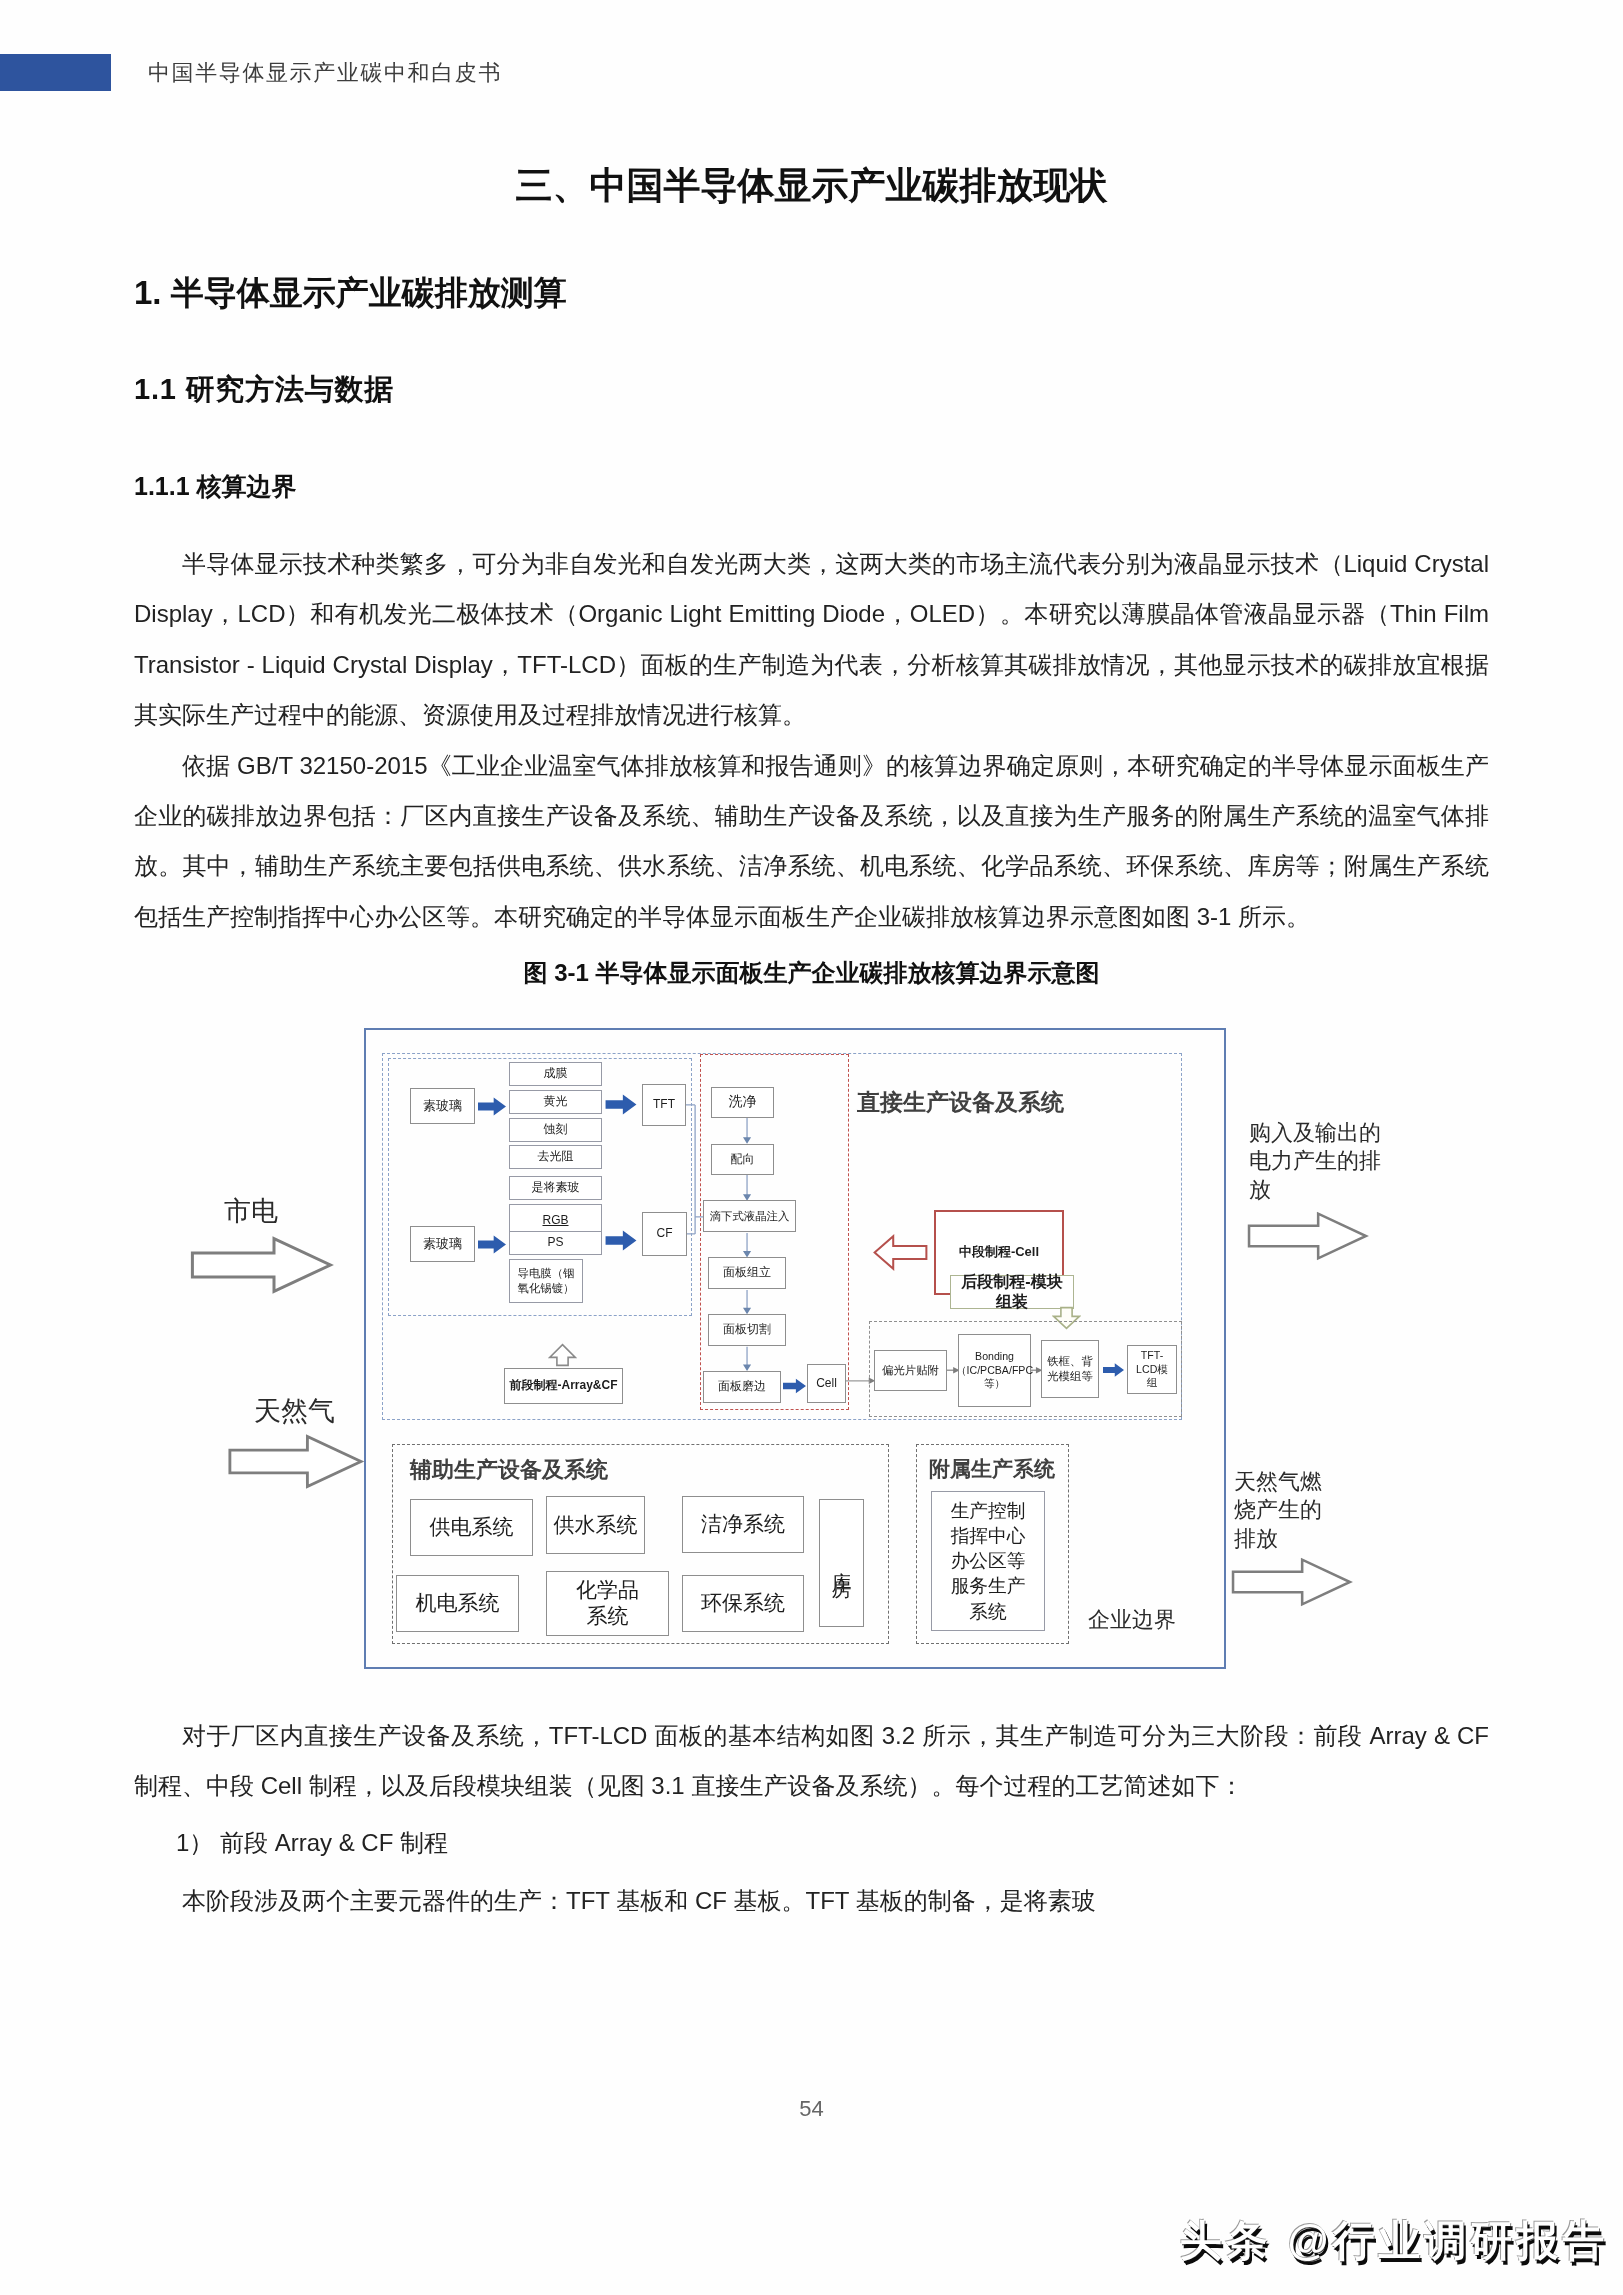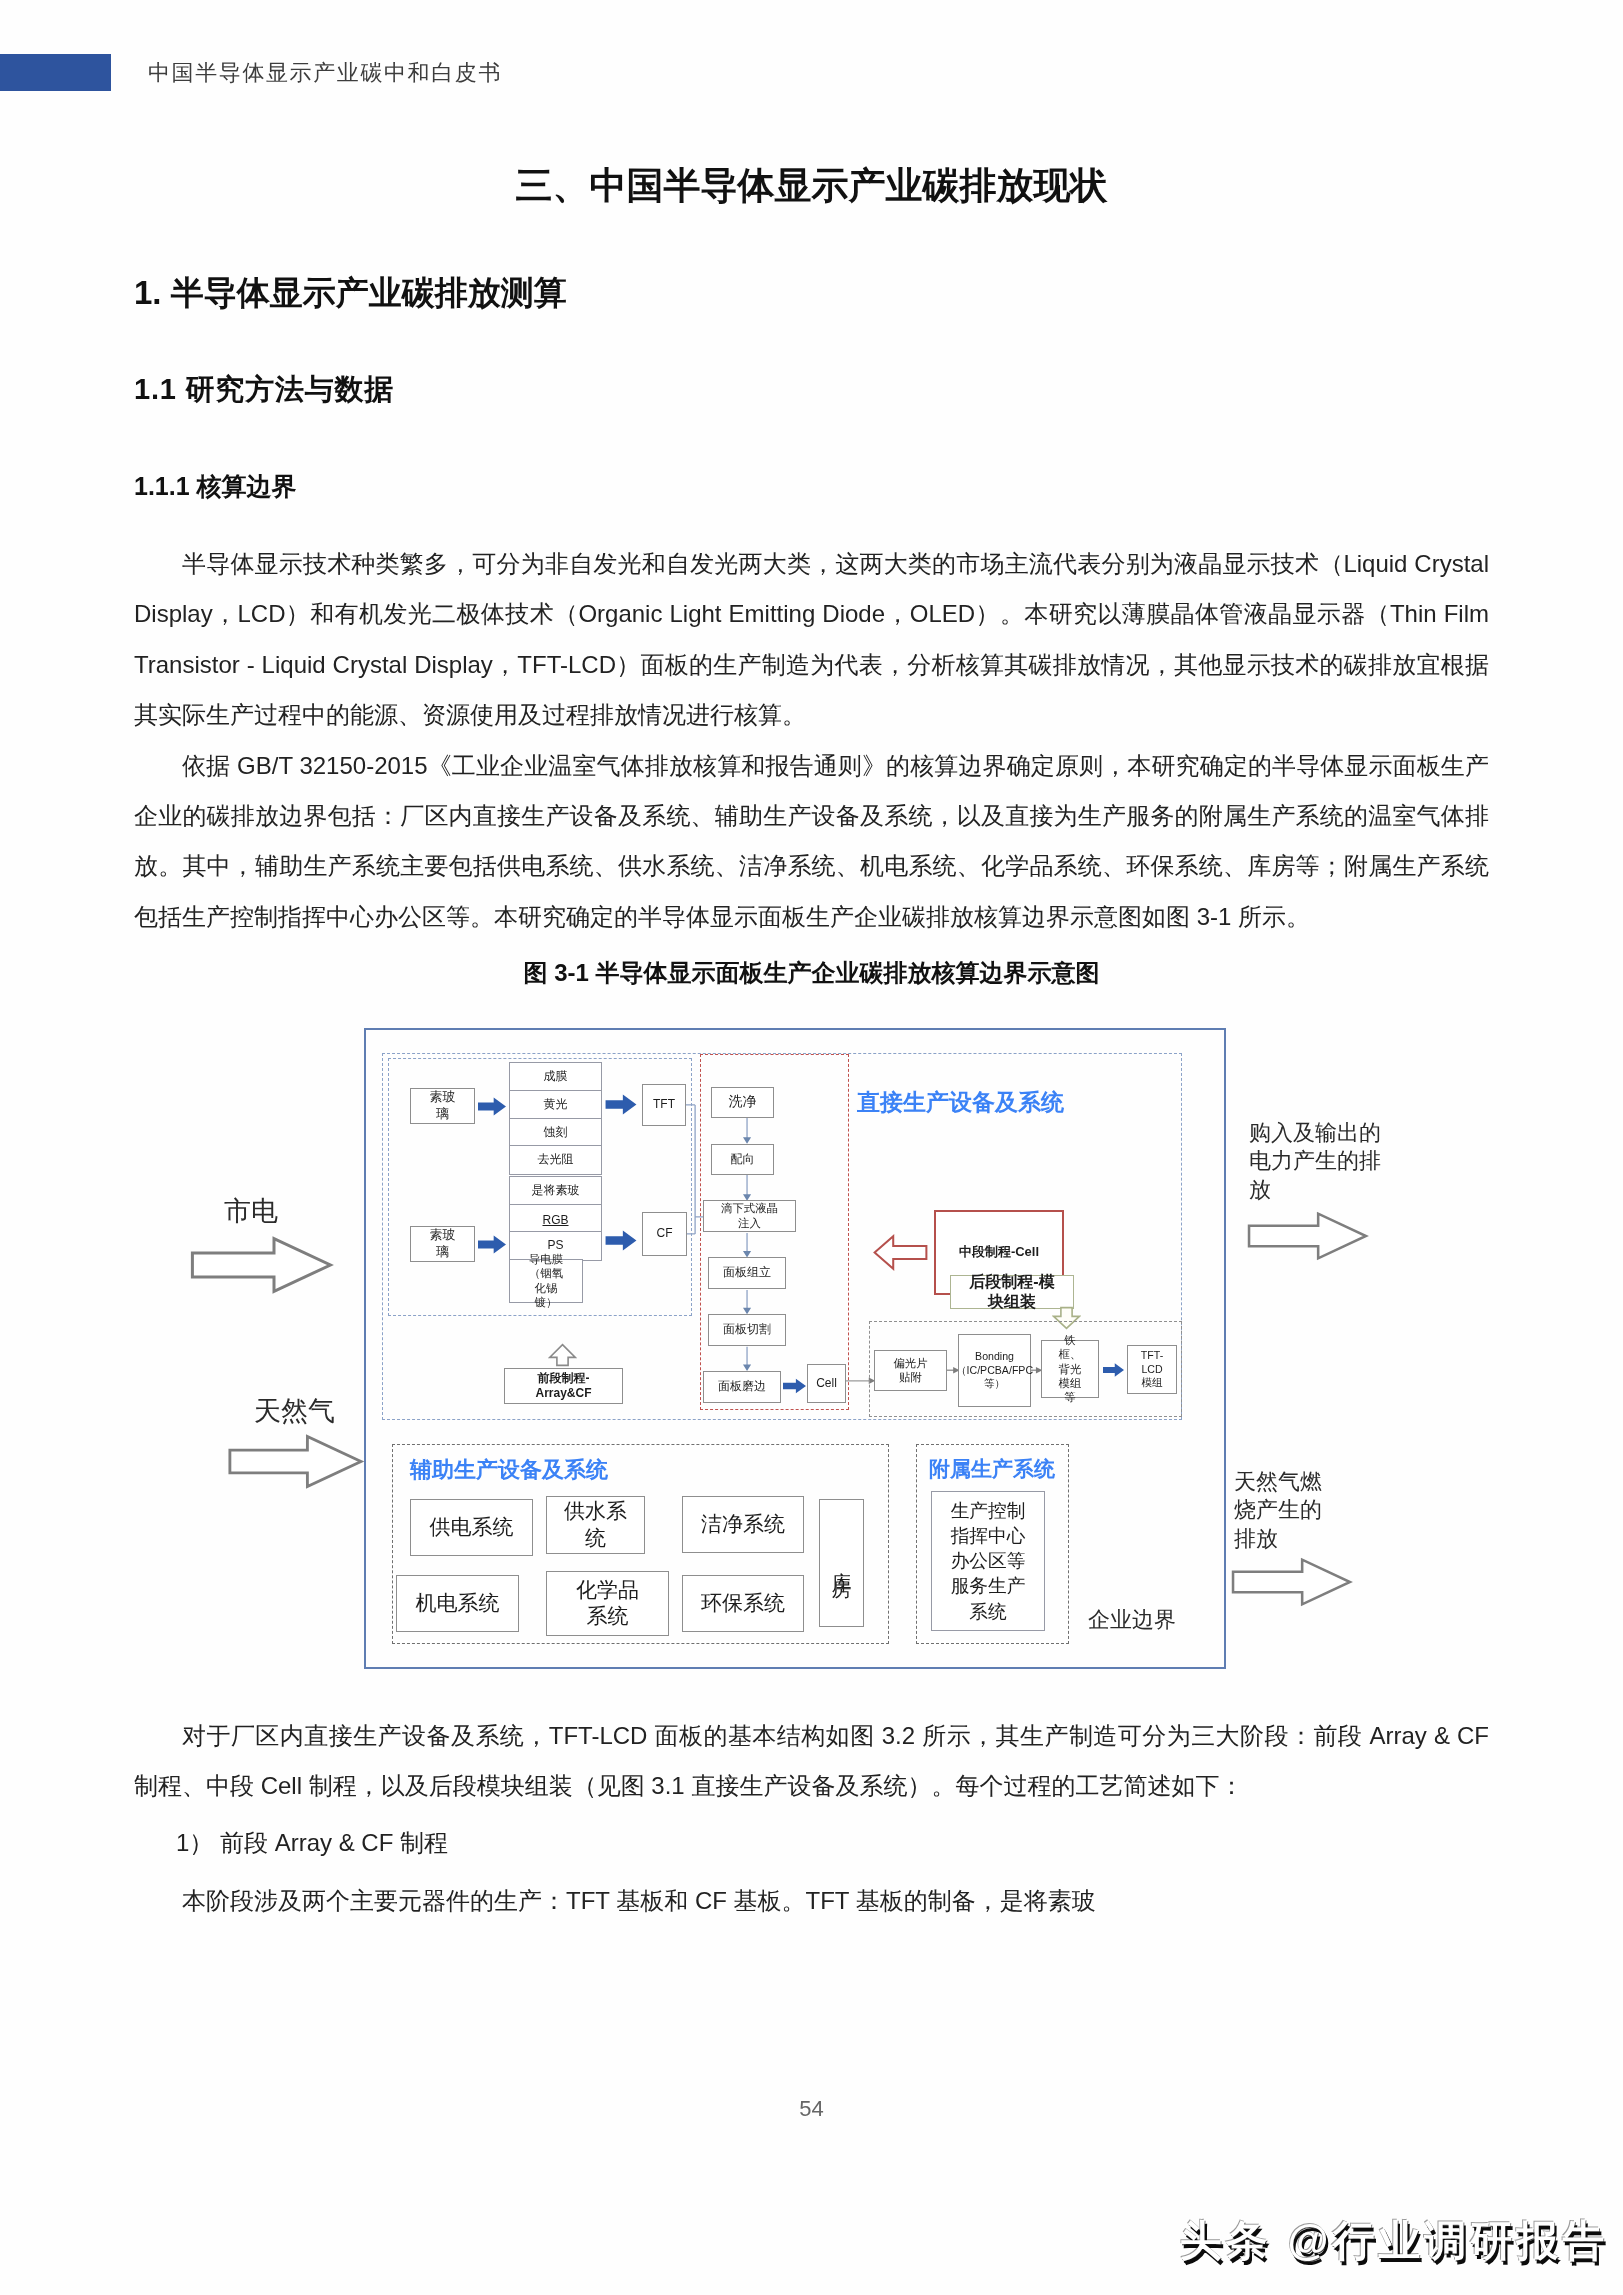--- a/index.html
+++ b/index.html
@@ -21,29 +21,29 @@
   p.lastp{margin-top:11.4px;}
   .figcap{font-size:24px;font-weight:bold;text-align:center;margin-top:14.6px;color:#111;}
   .pagenum{position:absolute;top:2096px;left:0;width:100%;text-align:center;font-size:22px;color:#666;}
   .watermark{position:absolute;top:2213px;right:14.6px;font-size:42px;font-weight:bold;letter-spacing:4px;
              color:#fff;text-shadow:2.4px 4px 0 #0c0c0c,-0.8px -0.8px 0 #9b9b9b,0.8px 0.8px 0 #444;}
   
   .diagram{position:relative;width:1201px;height:670px;margin:28px 0 0 45px;font-size:12px;}
   .abs{position:absolute;box-sizing:border-box;}
   .bx{position:absolute;box-sizing:border-box;border:1.6px solid #8e8e8e;background:#fff;
       display:flex;align-items:center;justify-content:center;text-align:center;
-      color:#1d1d1d;line-height:1.25;padding:14px;}
+      color:#1d1d1d;line-height:1.25;padding:4px;}
   .bx-thin{border-width:1.2px;border-color:#979aa6;}
   .rgn{position:absolute;box-sizing:border-box;background:transparent;}
   .rgn-blue{border:1.6px dashed #8ba2c8;}
   .rgn-red{border:1.6px dashed #c0504d;}
   .rgn-grey{border:1.6px dashed #8f8f8f;}
   .rgn-dark{border:1.6px dashed #6f6f6f;}
   .solidbox{border:2.4px solid #5f7db2;}
-  .rgn-title{position:absolute;font-weight:bold;color:#3b82f6;}
+  .rgn-title{position:absolute;font-weight:bold;color:#404040;}
   .freelabel{position:absolute;color:#2b2b2b;line-height:1.3;}
   .vtext{writing-mode:vertical-rl;text-orientation:upright;letter-spacing:6.5px;}
   svg{display:block;}
 </style>
 </head>
 <body>
 
 <div class="page">
 
   <div class="hdr">

